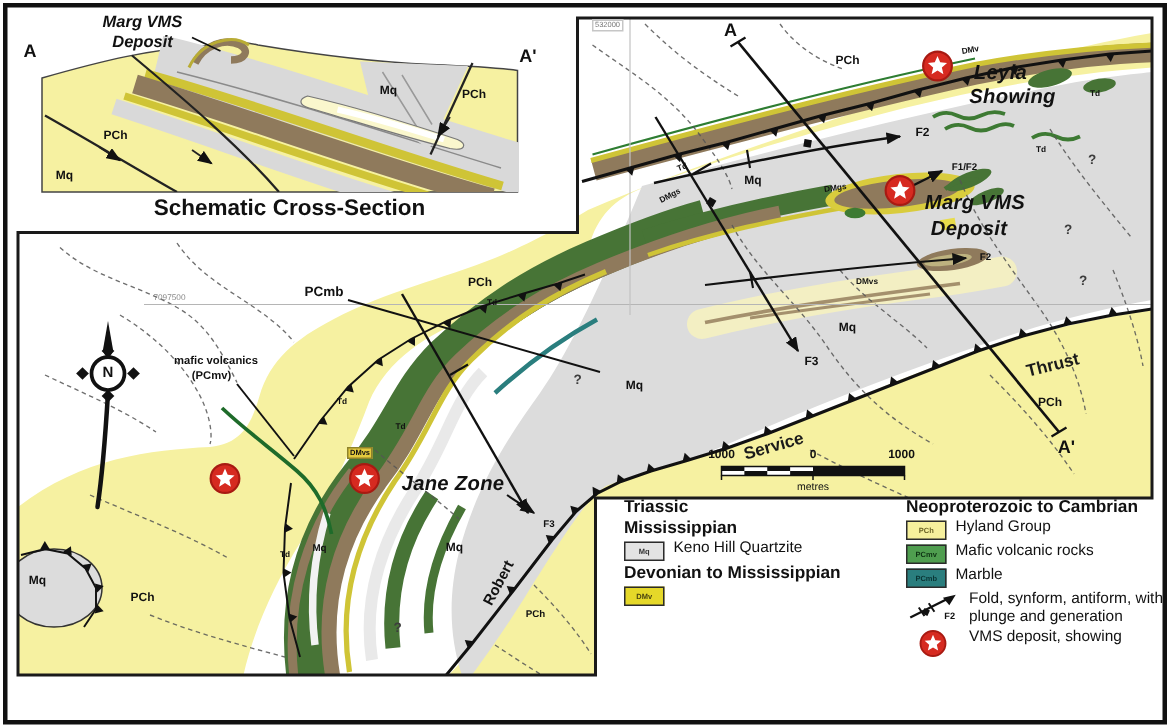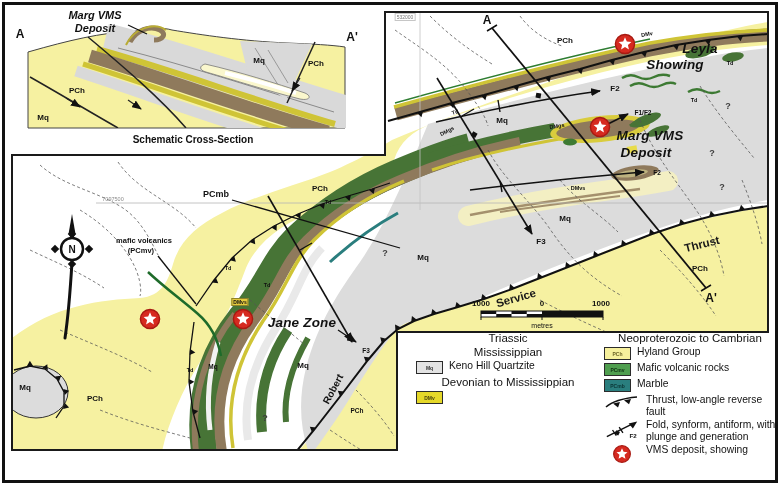--- a/index.html
+++ b/index.html
@@ -21,27 +21,27 @@
   .q{font-weight:bold;font-size:9px;color:#3d3d3d;}
   .fault-name{font-weight:bold;font-size:11.5px;color:#1a1a1a;}
   .fault-sm{font-weight:bold;font-size:10px;}
   .leader{font-weight:bold;font-size:7.5px;}
   .grid{font-size:5.5px;color:#8a8a8a;font-weight:normal;}
   .grid-box{font-size:5px;color:#777;background:#fff;border:1px solid #c6c6c6;padding:0 1px;}
   .scale{font-weight:bold;font-size:8px;}
   .scale-sm{font-size:7px;}
   .xs-unit{font-weight:bold;font-size:8px;}
   .xs-big{font-weight:bold;font-style:italic;font-size:11px;}
-  .xs-title{position:absolute;transform:translate(-50%,-50%);font-weight:bold;font-size:10px;color:#111;}
+  .xs-title{position:absolute;transform:translate(-50%,-50%);font-weight:bold;font-size:15px;color:#111;}
   .compass-n{position:absolute;transform:translate(-50%,-50%);font-weight:bold;font-size:10px;color:#111;z-index:12;}
   
   .lgd{position:absolute;z-index:20;}
   #legend-left{left:416px;top:330px;width:184px;}
   #legend-right{left:604px;top:330px;width:172px;}
-  .lgd-h{font-weight:normal;font-size:11.5px;color:#111;margin:2px 0 1px;text-align:center;}
+  .lgd-h{font-weight:bold;font-size:11.5px;color:#111;margin:2px 0 1px;}
   .lgd-row{display:flex;gap:6px;margin:2px 0;align-items:flex-start;}
   .sw{width:25px;height:11px;border:1px solid #2b2b2b;flex:0 0 auto;font-size:5px;font-weight:bold;
       display:flex;align-items:center;justify-content:center;margin-top:1px;}
   .sym{flex:0 0 auto;width:36px;display:flex;justify-content:center;margin-top:0;}
   .lgd-t{font-size:10.3px;line-height:11.5px;color:#111;}
   .star{position:absolute;width:23px;height:23px;transform:translate(-50%,-50%);z-index:15;}
 </style>
 </head>
 <body>
 
@@ -228,21 +228,21 @@
       <div class="lbl xs-big" style="left: 95px; top: 15px;">Marg VMS</div>
       <div class="lbl xs-big" style="left: 95px; top: 28px;">Deposit</div>
       <div class="lbl xs-unit" style="left: 259px; top: 60px;">Mq</div>
       <div class="lbl xs-unit" style="left: 316px; top: 63px;">PCh</div>
       <div class="lbl xs-unit" style="left: 77px; top: 90px;">PCh</div>
       <div class="lbl xs-unit" style="left: 43px; top: 117px;">Mq</div>
     </div>
   <div class="layer" id="map-labels">
       <div class="lbl endpoint" style="left: 487px; top: 20px;">A</div>
       <div class="lbl endpoint" style="left: 711px; top: 298px;">A'</div>
-      <div class="lbl big" style="left: 700px; top: 48px;">Leyla</div>
+      <div class="lbl big" style="left: 667px; top: 48px;">Leyla</div>
       <div class="lbl big" style="left: 675px; top: 64px;">Showing</div>
       <div class="lbl big" style="left: 650px; top: 135px;">Marg VMS</div>
       <div class="lbl big" style="left: 646px; top: 152px;">Deposit</div>
       <div class="lbl big" style="left: 302px; top: 322px;">Jane Zone</div>
       <div class="lbl fold" style="left: 615px; top: 88px;">F2</div>
       <div class="lbl fold-sm" style="left: 643px; top: 112px;">F1/F2</div>
       <div class="lbl fold-sm" style="left: 657px; top: 172px;">F2</div>
       <div class="lbl fold" style="left: 541px; top: 241px;">F3</div>
       <div class="lbl fold-sm" style="left: 366px; top: 350px;">F3</div>
       <div class="lbl unit" style="left: 502px; top: 120px;">Mq</div>
@@ -329,30 +329,20 @@
       <div class="lgd-row">
         <div class="sw" style="background: rgb(79, 158, 79); color: rgb(14, 51, 19);">PCmv</div>
         <div class="lgd-t">Mafic volcanic rocks</div>
       </div>
       <div class="lgd-row">
         <div class="sw" style="background: rgb(42, 126, 126); color: rgb(10, 52, 52);">PCmb</div>
         <div class="lgd-t">Marble</div>
       </div>
       <div class="lgd-row">
         <div class="sym">
-          <svg width="34" height="16" viewBox="0 0 34 16">
-    <path d="M1,13 Q10,5 32,3" fill="none" stroke="#111" stroke-width="1.6"></path>
-    <path d="M8,9.5 l7,-1.4 l-2,5.4 z" fill="#111"></path>
-            <path d="M19,6.2 l7,-1.1 l-2,5.2 z" fill="#111"></path>
-          </svg>
-        </div>
-        <div class="lgd-t">Thrust, low-angle reverse fault</div>
-      </div>
-      <div class="lgd-row">
-        <div class="sym">
           <svg width="38" height="22" viewBox="0 0 38 22">
     <path d="M3,18 L29,5" stroke="#111" stroke-width="1.6" fill="none"></path>
     <path d="M35,2 L26,4.2 L30.5,9.5 Z" fill="#111"></path>
     <path d="M9,11 l4,6 M16,8 l4,6" stroke="#111" stroke-width="1.4"></path>
     <rect x="12" y="12" width="4.2" height="4.2" transform="rotate(25 14 14)" fill="#111"></rect>
     <text x="27" y="19" font-size="6.5" font-weight="bold" font-family="Liberation Sans, sans-serif" fill="#111">F2</text>
           </svg>
         </div>
         <div class="lgd-t">Fold, synform, antiform, with plunge and generation</div>
       </div>

